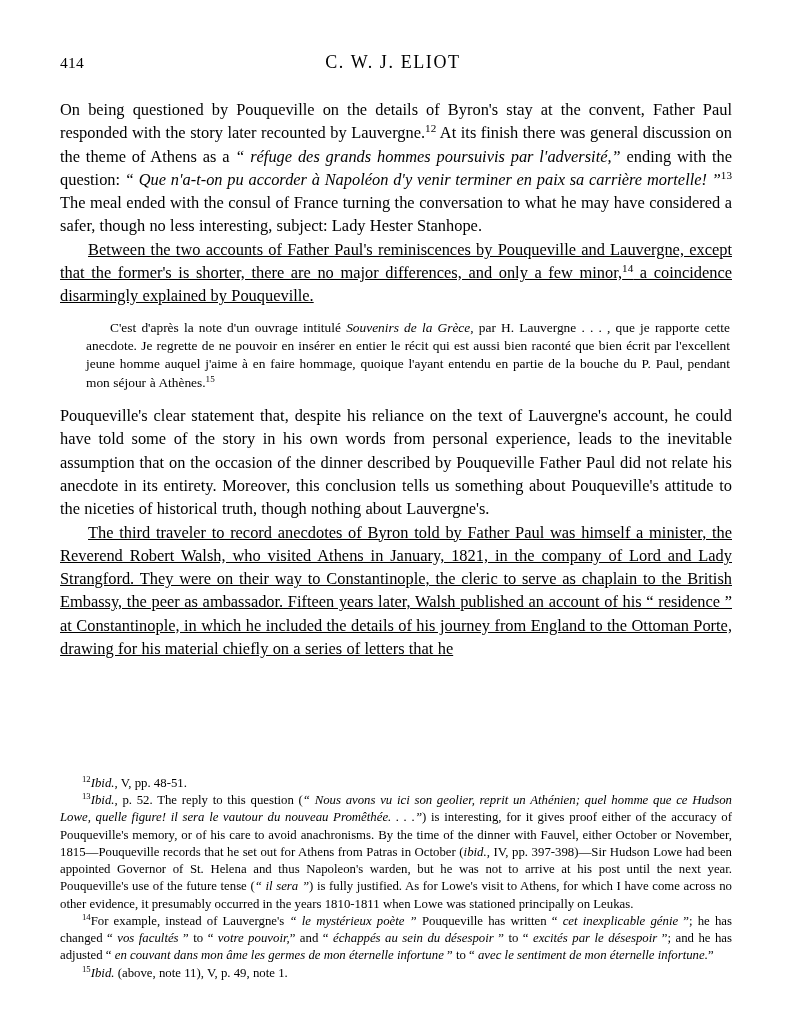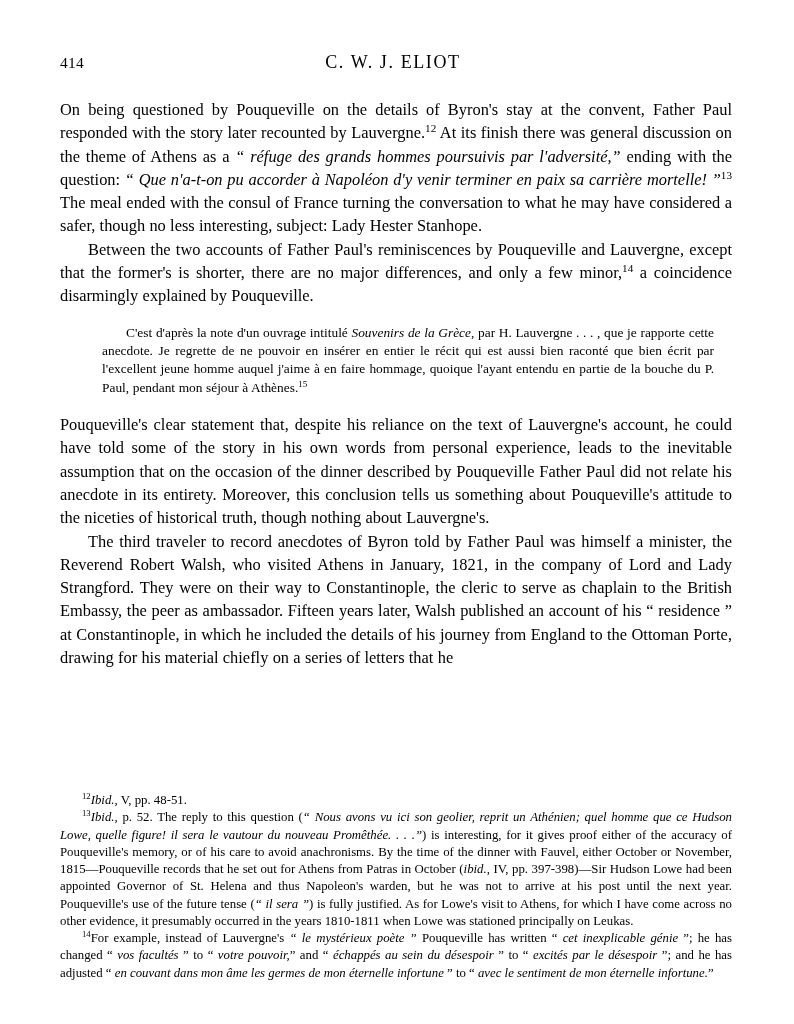--- a/index.html
+++ b/index.html
@@ -43,31 +43,32 @@
     line-height: 1.42;
     text-align: justify;
     text-justify: inter-word;
     word-spacing: 0.2px;
   }
   .body-text p {
     margin: 0 0 0 0;
   }
   .body-text p.indent {
     text-indent: 28px;
+    text-decoration: underline;
   }
   .quote {
     font-size: 13.4px;
     line-height: 1.37;
     text-align: justify;
     margin: 11px 0 12px 0;
     padding-left: 26px;
     padding-right: 2px;
   }
   .quote p {
-    margin: 16px;
+    margin: 0;
     text-indent: 24px;
   }
   em { }
   .notes {
     position: absolute;
     left: 60px;
     right: 62px;
     bottom: 42px;
     font-size: 12.8px;
     line-height: 1.35;
@@ -113,16 +114,17 @@
   </div>
 
   <div class="notes">
 
     <p class="note"><sup>12</sup><em>Ibid.</em><span>, V, pp. 48-51.</span></p>
 
     <p class="note"><sup>13</sup><em>Ibid.</em><span>, p. 52.  The reply to this question (</span><em>“ Nous avons vu ici son geolier, reprit un Athénien; quel homme que ce Hudson Lowe, quelle figure! il sera le vautour du nouveau Promêthée. . . .”</em><span>) is interesting, for it gives proof either of the accuracy of Pouqueville's memory, or of his care to avoid anachronisms.  By the time of the dinner with Fauvel, either October or November, 1815—Pouqueville records that he set out for Athens from Patras in October (</span><em>ibid.</em><span>, IV, pp. 397-398)—Sir Hudson Lowe had been appointed Governor of St. Helena and thus Napoleon's warden, but he was not to arrive at his post until the next year.  Pouqueville's use of the future tense (</span><em>“ il sera ”</em><span>) is fully justified.  As for Lowe's visit to Athens, for which I have come across no other evidence, it presumably occurred in the years 1810-1811 when Lowe was stationed principally on Leukas.</span></p>
 
     <p class="note"><sup>14</sup><span>For example, instead of Lauvergne's </span><em>“ le mystérieux poète ”</em><span> Pouqueville has written “ </span><em>cet inexplicable génie</em><span> ”; he has changed “ </span><em>vos facultés</em><span> ” to “ </span><em>votre pouvoir,</em><span>” and “ </span><em>échappés au sein du désespoir</em><span> ” to “ </span><em>excités par le désespoir</em><span> ”; and he has adjusted “ </span><em>en couvant dans mon âme les germes de mon éternelle infortune</em><span> ” to “ </span><em>avec le sentiment de mon éternelle infortune.</em><span>”</span></p>
 
+    <p class="note"><sup>15</sup><em>Ibid.</em><span> (above, note 11), V, p. 49, note 1.</span></p>
 
   </div>
 
 </div>
 
 </body></html>

